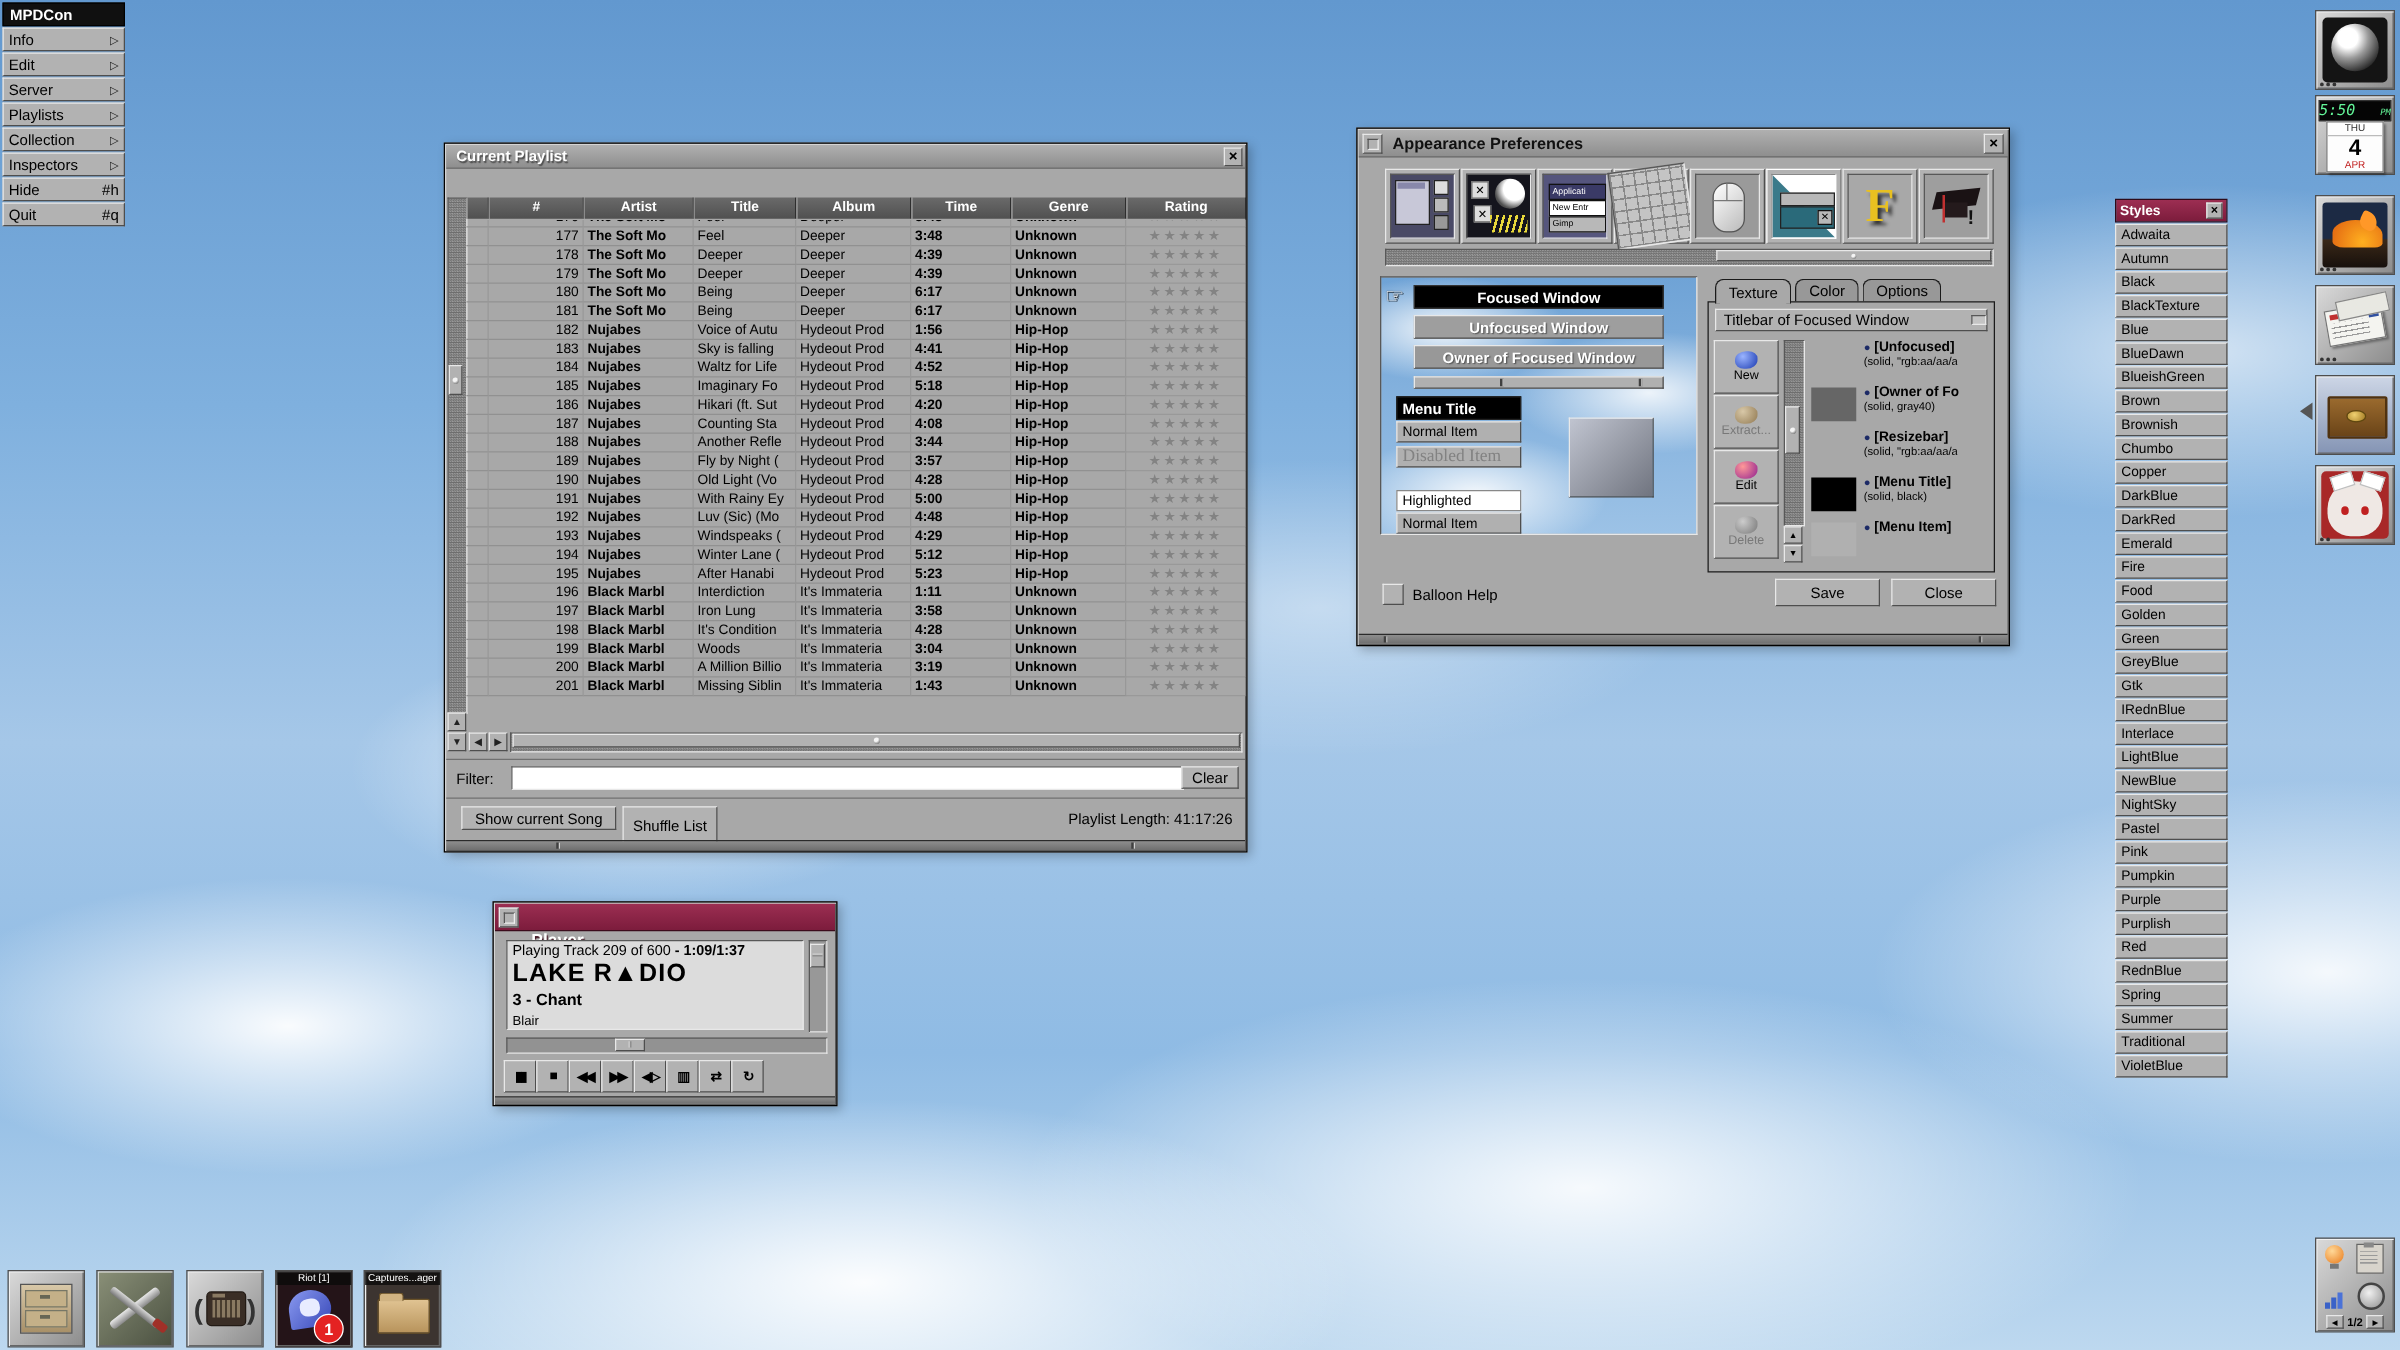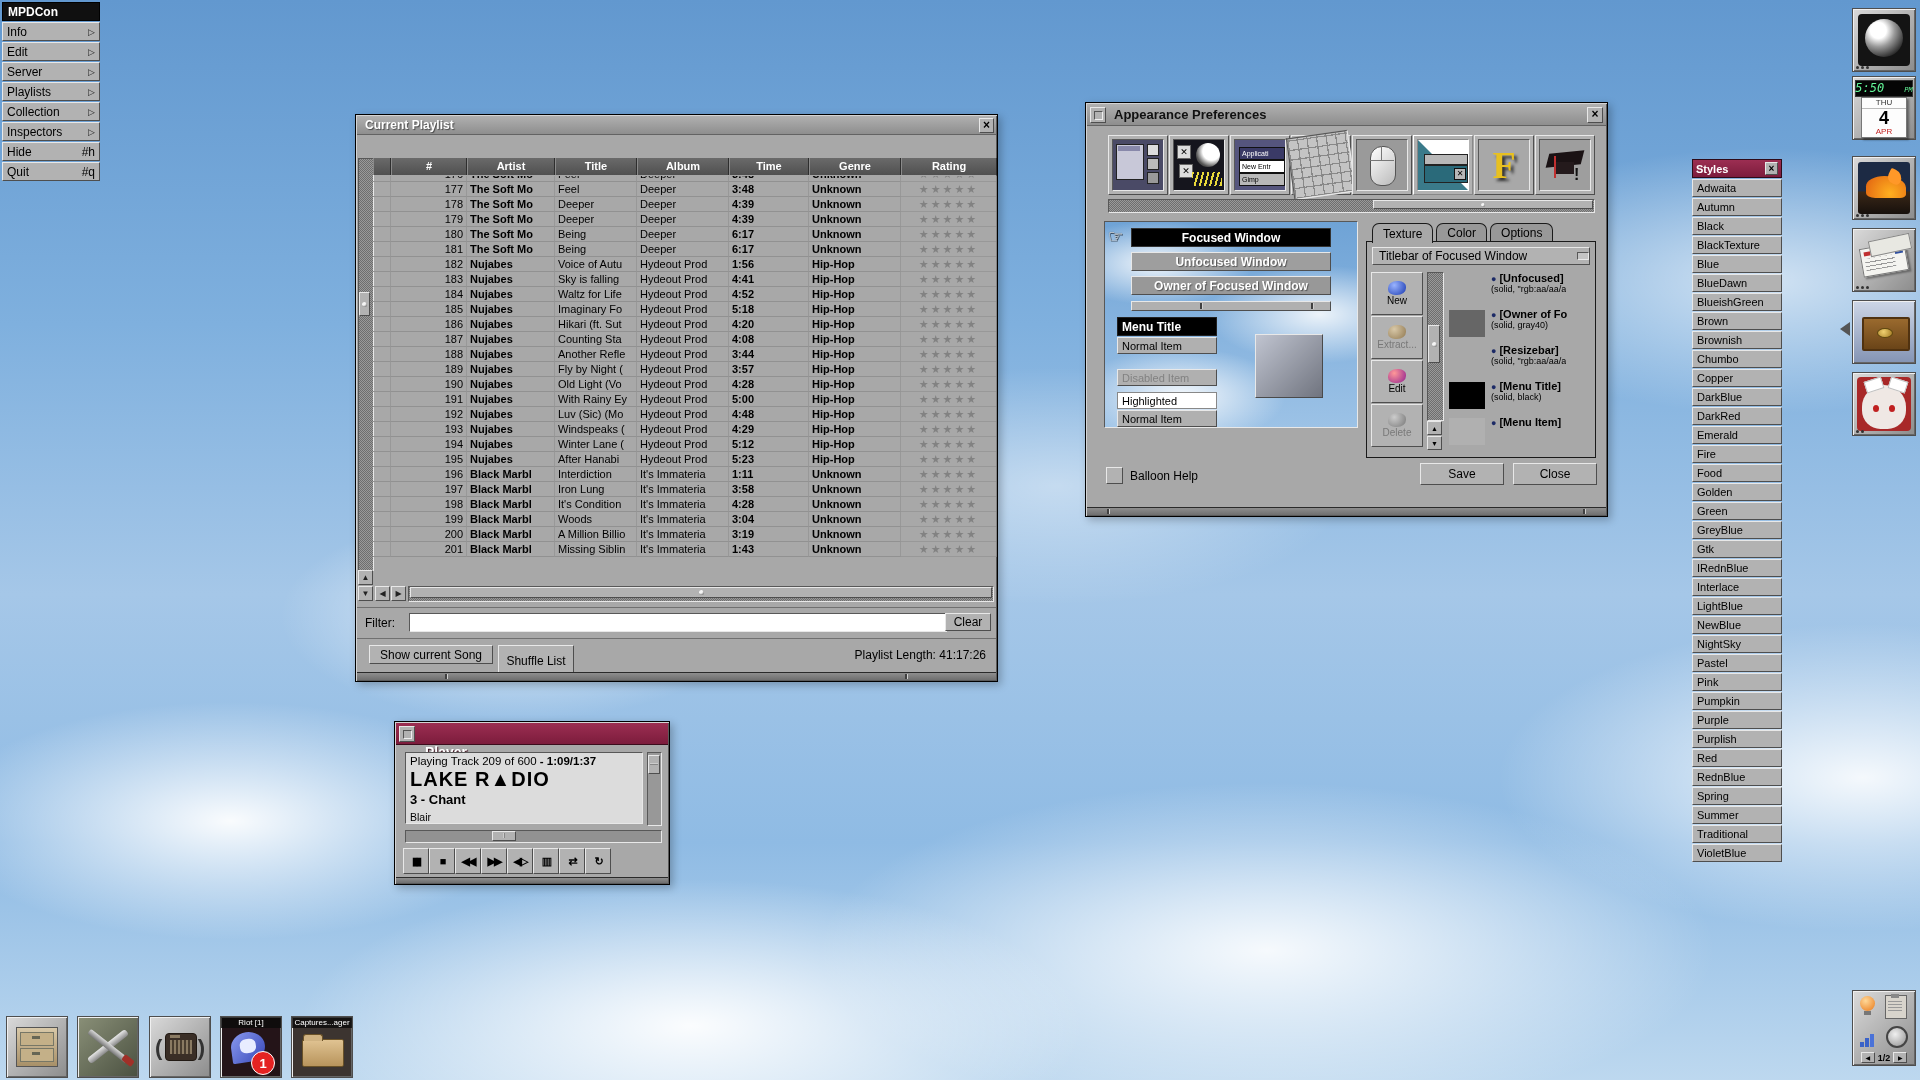--- a/index.html
+++ b/index.html
@@ -541,22 +541,22 @@
       <div class="abs" style="left:26px;top:6px;width:198px;height:17px;background:#000;border:1px solid #333;color:#fff;font-weight:bold;font-size:12px;display:flex;align-items:center;justify-content:center;">Focused Window</div>
       <div class="abs raised" style="left:26px;top:30px;width:198px;height:17px;background:#9e9e9e;color:#fff;font-weight:bold;font-size:12px;display:flex;align-items:center;justify-content:center;text-shadow:1px 1px 1px #555;">Unfocused Window</div>
       <div class="abs raised" style="left:26px;top:54px;width:198px;height:17px;background:#989898;color:#fff;font-weight:bold;font-size:12px;display:flex;align-items:center;justify-content:center;text-shadow:1px 1px 1px #555;">Owner of Focused Window</div>
       <div class="abs raised" style="left:26px;top:79px;width:198px;height:8px;background:#b0b0b0;">
         <span class="notch" style="left:68px;"></span>
           <span class="notch" style="right:16px;"></span>
       </div>
       <div class="abs" style="left:12px;top:95px;width:100px;">
         <div style="height:17px;background:#000;border:1px solid #222;color:#fff;font-weight:bold;font-size:12px;display:flex;align-items:center;padding-left:4px;">Menu Title</div>
         <div class="raised" style="height:15px;margin-top:1px;font-size:11px;display:flex;align-items:center;padding-left:4px;background:#b0b0b0;">Normal Item</div>
-        <div class="raised" style="height:15px;margin-top:15px;font-size:11px;display:flex;align-items:center;padding-left:4px;background:#b0b0b0;color:#828282;">Disabled Item</div>
-        <div style="height:15px;margin-top:6px;font-size:11px;display:flex;align-items:center;padding-left:4px;background:#fff;border:1px solid #888;">Highlighted</div>
+        <div class="raised" style="height:15px;margin-top:3px;font-size:14px;display:flex;align-items:center;padding-left:4px;background:#b0b0b0;color:#828282;font-family:Liberation Serif, serif;">Disabled Item</div>
+        <div style="height:15px;margin-top:18px;font-size:11px;display:flex;align-items:center;padding-left:4px;background:#fff;border:1px solid #888;">Highlighted</div>
         <div class="raised" style="height:15px;margin-top:1px;font-size:11px;display:flex;align-items:center;padding-left:4px;background:#b0b0b0;">Normal Item</div>
       </div>
       <div class="abs" style="left:150px;top:112px;width:66px;height:62px;background:linear-gradient(135deg,#c0c4d0,#70747f);border:1px solid;border-color:#e8e8e8 #4a4a4a #4a4a4a #e8e8e8;"></div>
     </div>
 
     <div class="abs" style="left:286px;top:120px;display:flex;">
       <div class="tabbtn active">Texture</div>
       <div class="tabbtn">Color</div>
       <div class="tabbtn">Options</div>
     </div>

